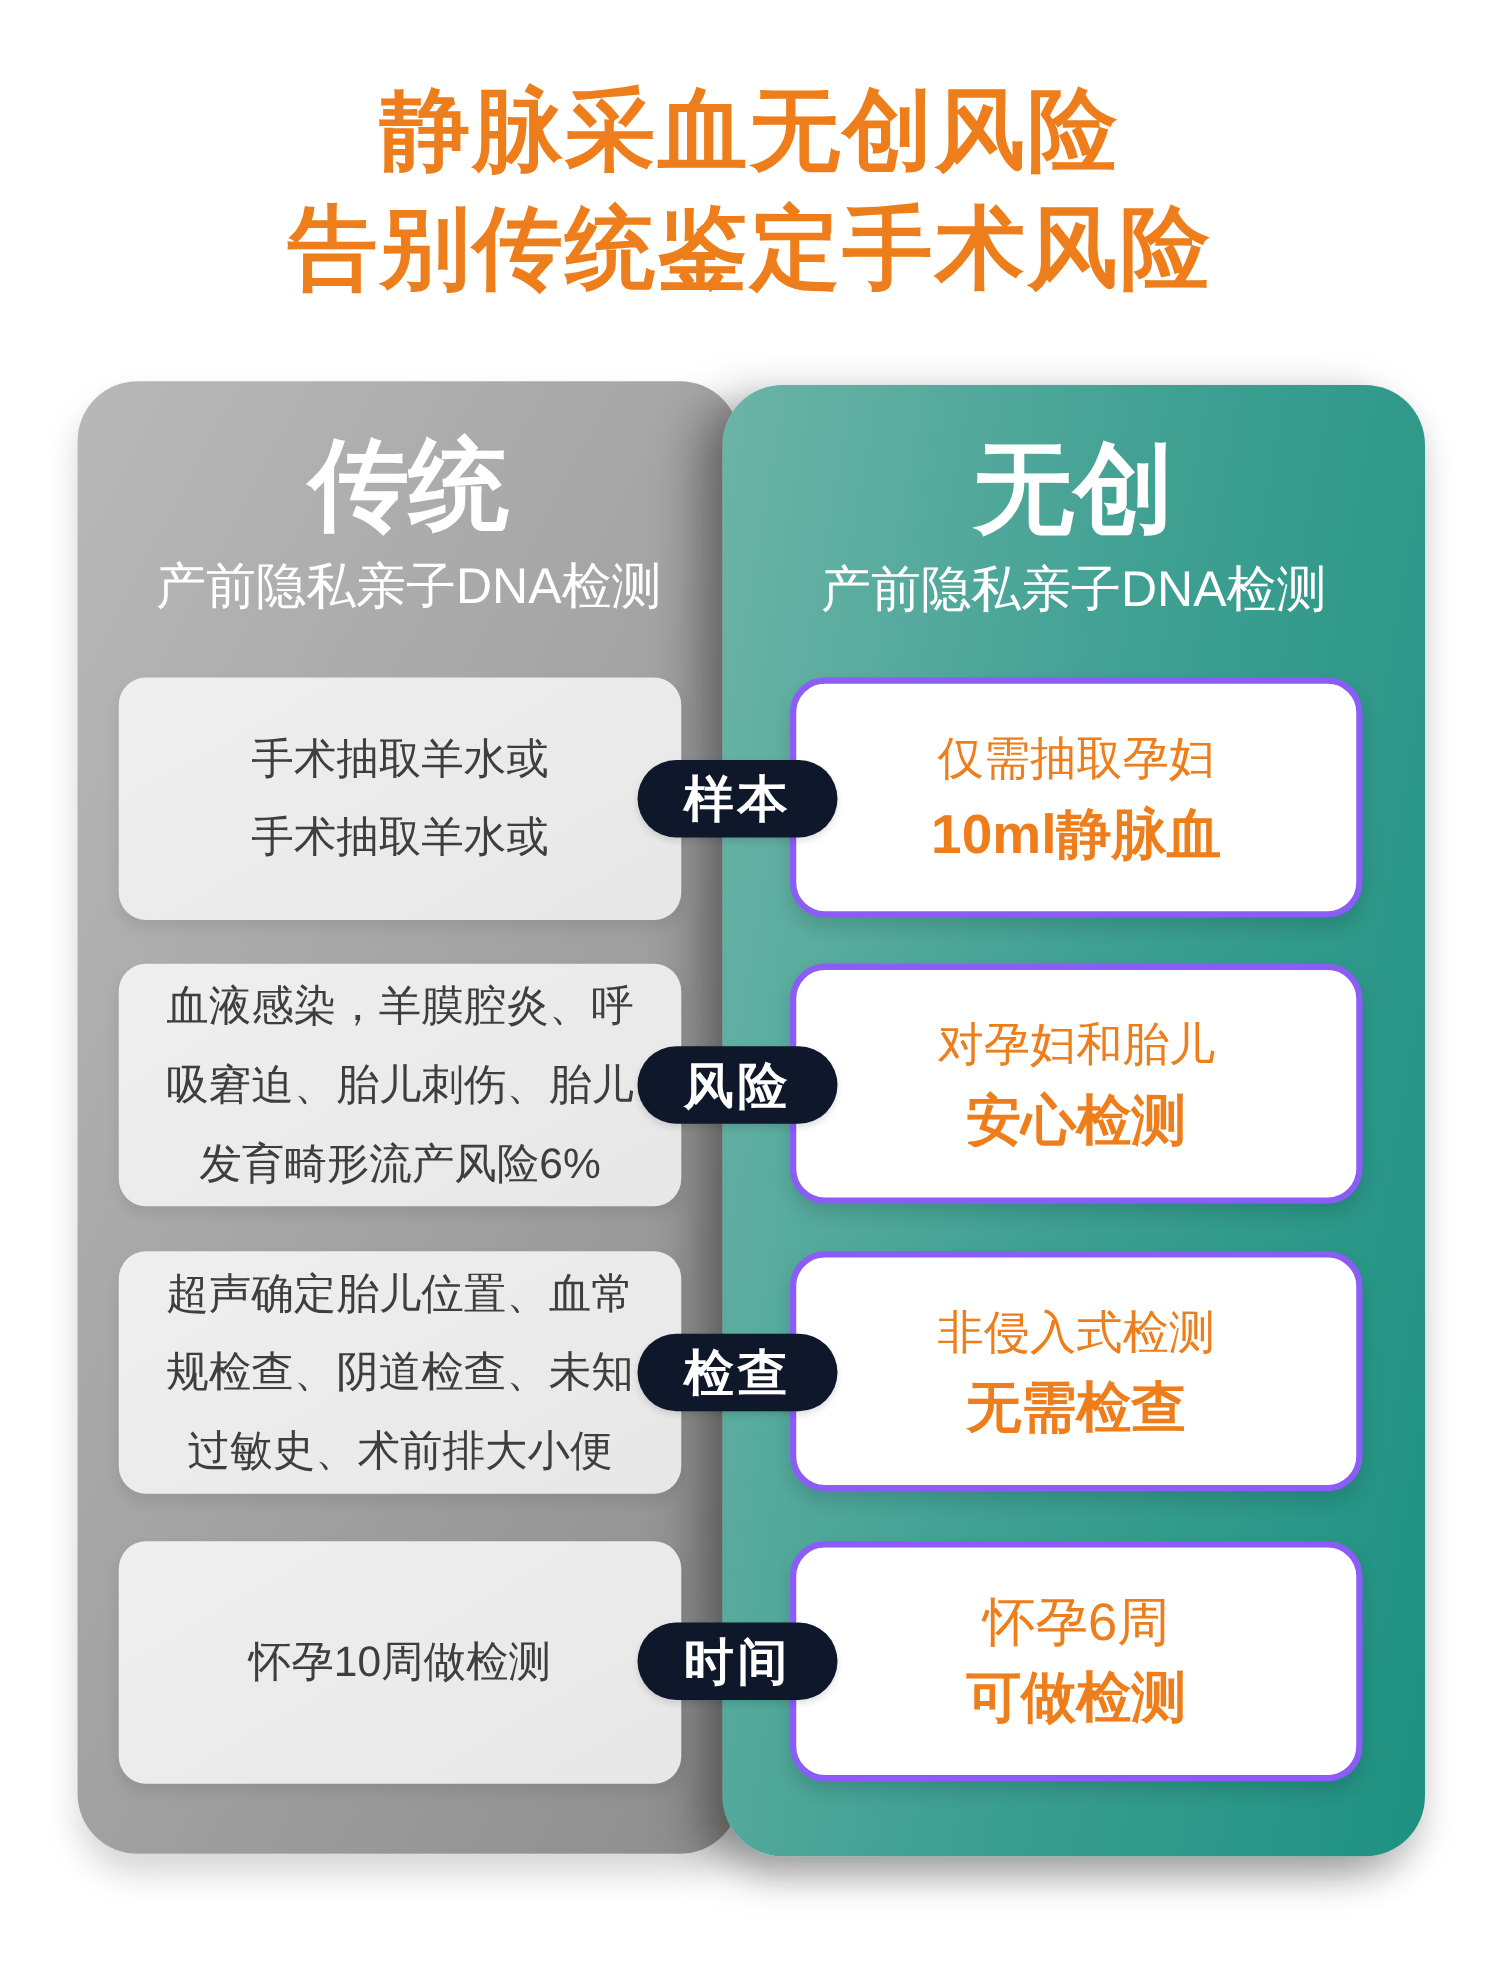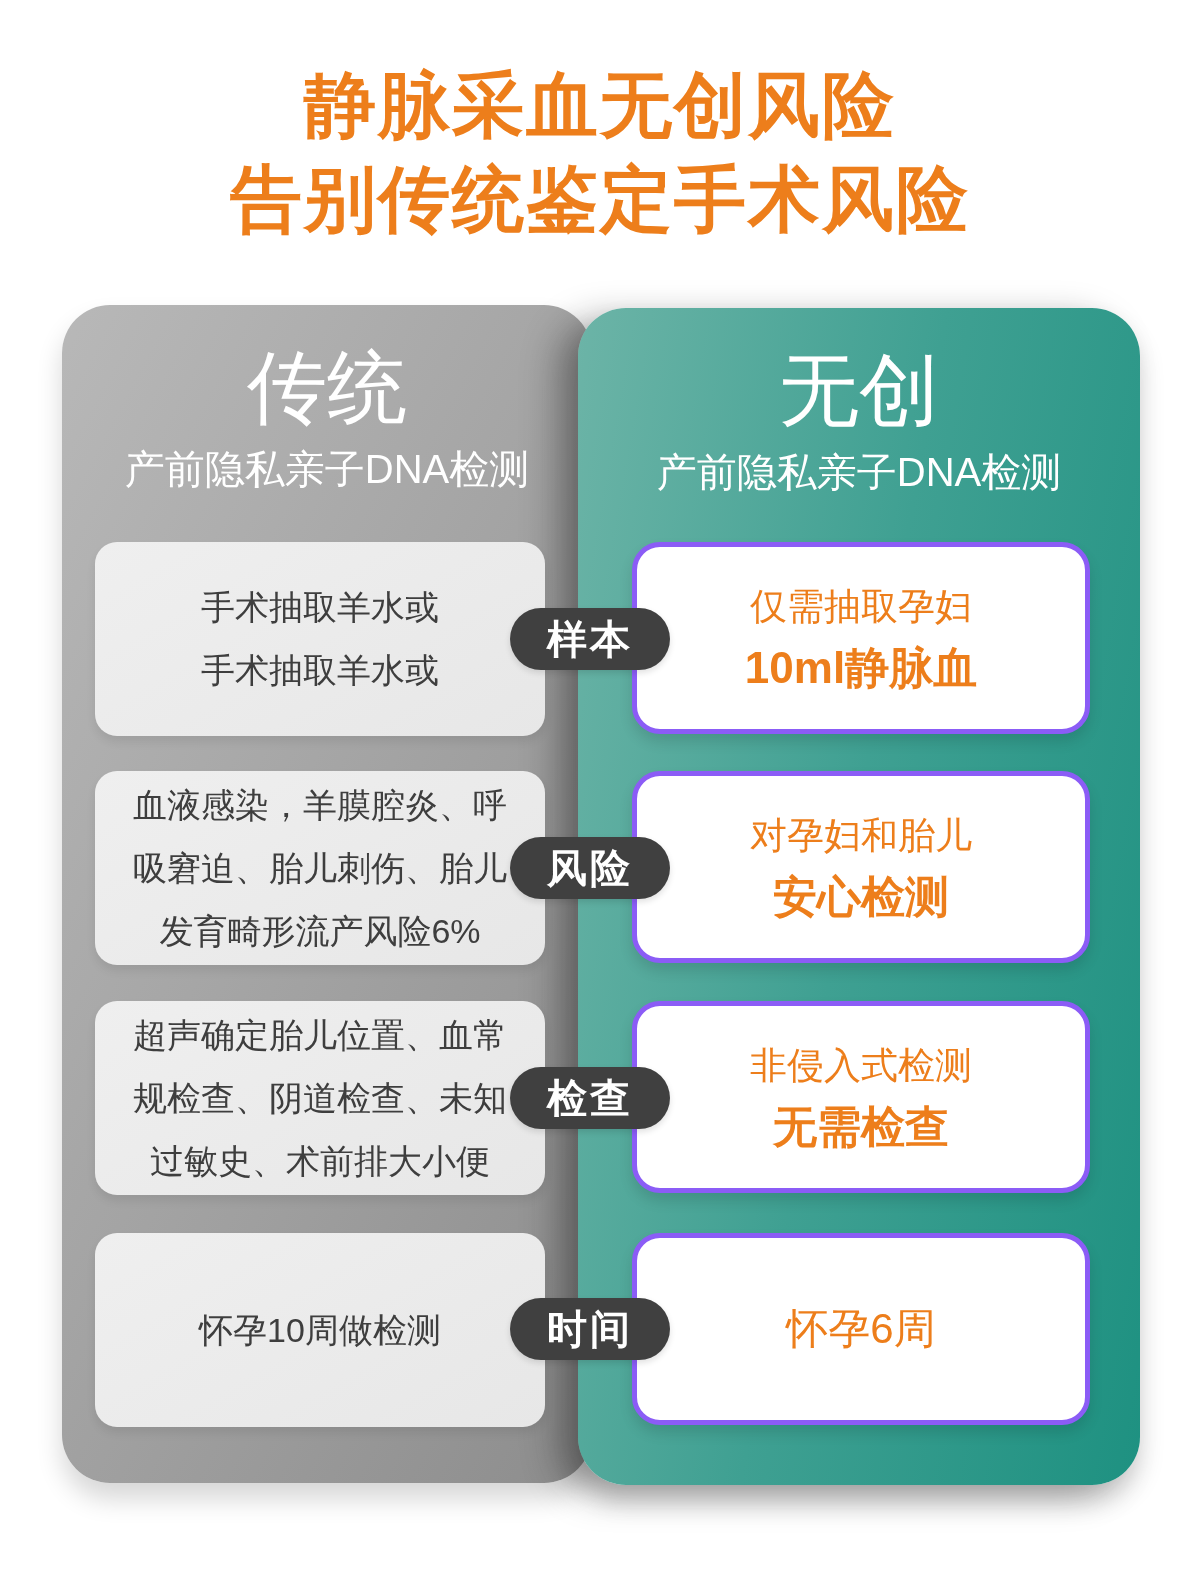--- a/index.html
+++ b/index.html
@@ -40,21 +40,21 @@
   .panel-noninvasive {
     left: 578px; top: 308px;
     width: 562px; height: 1177px;
     background: linear-gradient(100deg, #6cb4a7 0%, #3fa092 48%, #1e9181 100%);
     box-shadow: -22px 10px 34px rgba(25,25,25,0.35), 0 16px 26px rgba(0,0,0,0.16);
     z-index: 2;
   }
   .col-title {
     margin-top: 40px;
     color: #ffffff;
-    font-weight: 400;
+    font-weight: 700;
     font-size: 80px;
     line-height: 86px;
   }
   .col-subtitle {
     margin-top: 16px;
     color: #ffffff;
     font-weight: 400;
     font-size: 40px;
     line-height: 44px;
   }
@@ -106,21 +106,21 @@
     font-weight: 700;
     line-height: 62px;
     white-space: nowrap;
   }
   .n-card .n-bold { font-weight: 400; font-size: 42px; }
 
   
   .badge {
     position: absolute;
     left: 510px; width: 160px; height: 62px;
-    background: #404040;
+    background: #0f172a;
     border-radius: 32px;
     color: #ffffff;
     font-weight: 800;
     font-size: 40px;
     letter-spacing: 3px;
     display: flex;
     justify-content: center;
     align-items: center;
     z-index: 10;
     box-shadow: 0 3px 6px rgba(0,0,0,0.12);
@@ -184,14 +184,15 @@
   <div class="n-line1">非侵入式检测</div>
   <div class="n-line2">无需检查</div>
 </div>
 <div class="badge r3">检查</div>
 
 <div class="t-card r4">
   <div class="t-line">怀孕10周做检测</div>
 </div>
 <div class="n-card r4">
   <div class="n-line1 n-bold">怀孕6周</div>
+  <div class="n-line2">可做检测</div>
 </div>
 <div class="badge r4">时间</div>
 
 </body></html>

